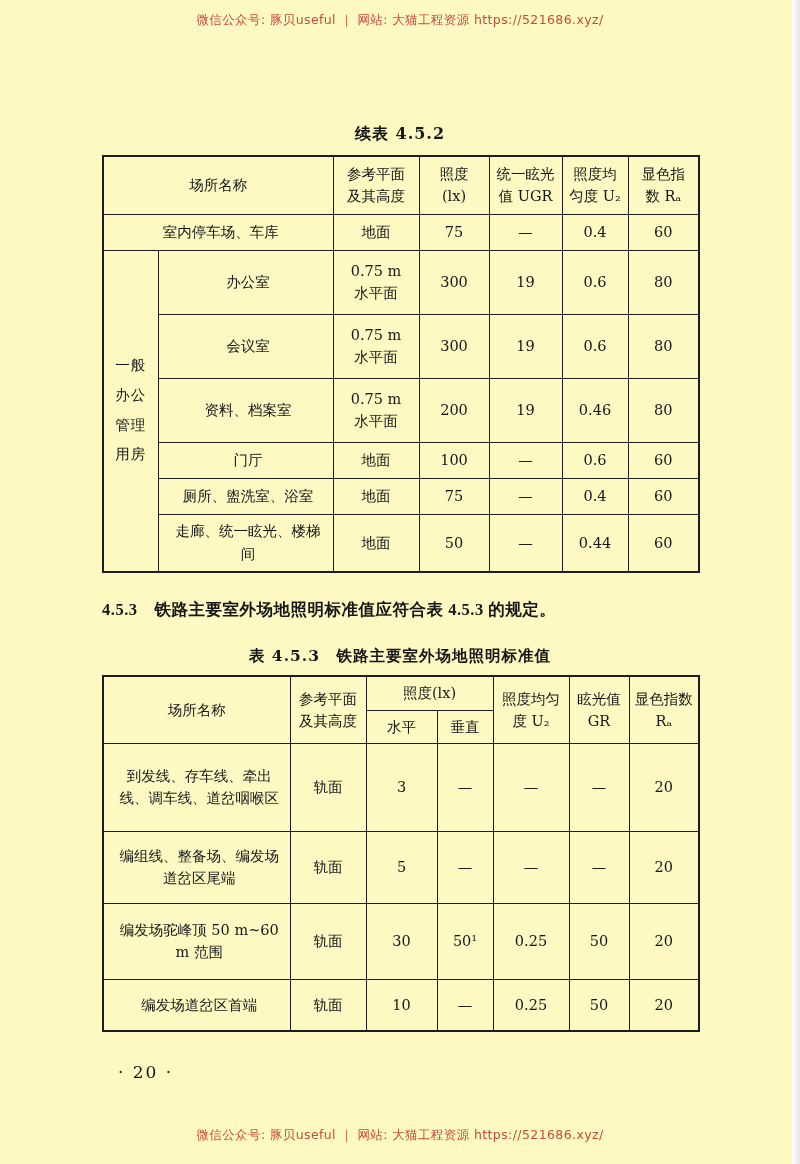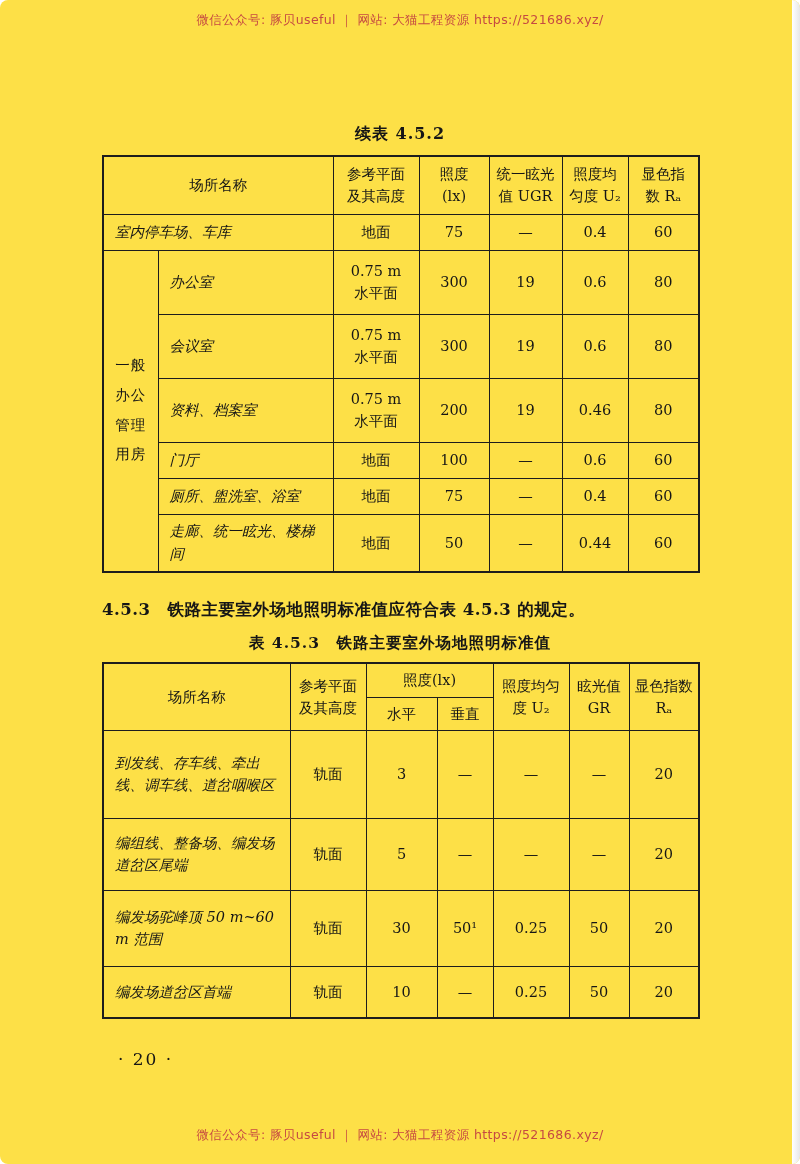--- a/index.html
+++ b/index.html
@@ -5,25 +5,24 @@
   :root{
     --wm:#c64a42;
     --ink:#161616;
     --line:#1d1d1d;
   }
   *{box-sizing:border-box;margin:0;padding:0;}
   html,body{background:#ffffff;}
   .page{
     position:relative;
     width:800px;height:1164px;
-    background:#fde047;
+    background:#fef9c3;
     color:var(--ink);
     font-family:"DejaVu Serif","DejaVu Sans","Liberation Serif",serif;
     overflow:hidden;
-    border-radius:8px;
   }
   .edge-right{
     position:absolute;top:0;right:0;width:8px;height:100%;
     background:linear-gradient(to right,#ffffff,#e7e7e7);
   }
   .watermark{
     position:absolute;left:0;width:100%;
     text-align:center;
     color:var(--wm);
     font-size:12.5px;
@@ -43,40 +42,40 @@
   .tbl{border:2px solid var(--line);}
   th,td{
     border:1px solid var(--line);
     font-size:14.5px;font-weight:400;
     text-align:center;vertical-align:middle;
     padding:5px 4px;
     white-space:pre-line;
     line-height:1.55;
     overflow:hidden;
   }
-  td.left{text-align:left;padding-left:11px;padding-right:6px;font-style:italic;}
+  td.left{text-align:center;padding-left:11px;padding-right:6px;}
   .group-label{line-height:2.05;letter-spacing:1px;margin-top:30px;}
   
   .t1 tr.hh > th{height:58px;}
   .t1 tr.rh36 > td{height:36px;}
   .t1 tr.rh64 > td{height:64px;}
   .t1 tr.rh58 > td{height:58px;}
   
   .t2 tr.hh1 > th{height:34px;}
   .t2 tr.hh2 > th{height:30px;}
   .t2 tr.rh88 > td{height:88px;}
   .t2 tr.rh72 > td{height:72px;}
   .t2 tr.rh76 > td{height:76px;}
   .t2 tr.rh48 > td{height:52px;}
   .note{
     margin-top:10px;font-size:14px;padding-left:4px;letter-spacing:.5px;
   }
   .para{
-    margin-top:26px;margin-bottom:12px;
-    font-size:16.5px;font-weight:700;letter-spacing:.5px;
+    margin-top:26px;margin-bottom:25px;
+    font-size:16.5px;font-weight:700;letter-spacing:.5px;font-family:Liberation Serif, serif;
   }
   .cap2{margin-top:4px;margin-bottom:8px;font-size:15.5px;text-align:center;}
   .page-number{
     margin-top:30px;padding-left:16px;
     font-size:17px;letter-spacing:2px;
   }
 </style>
 </head>
 <body>
 

